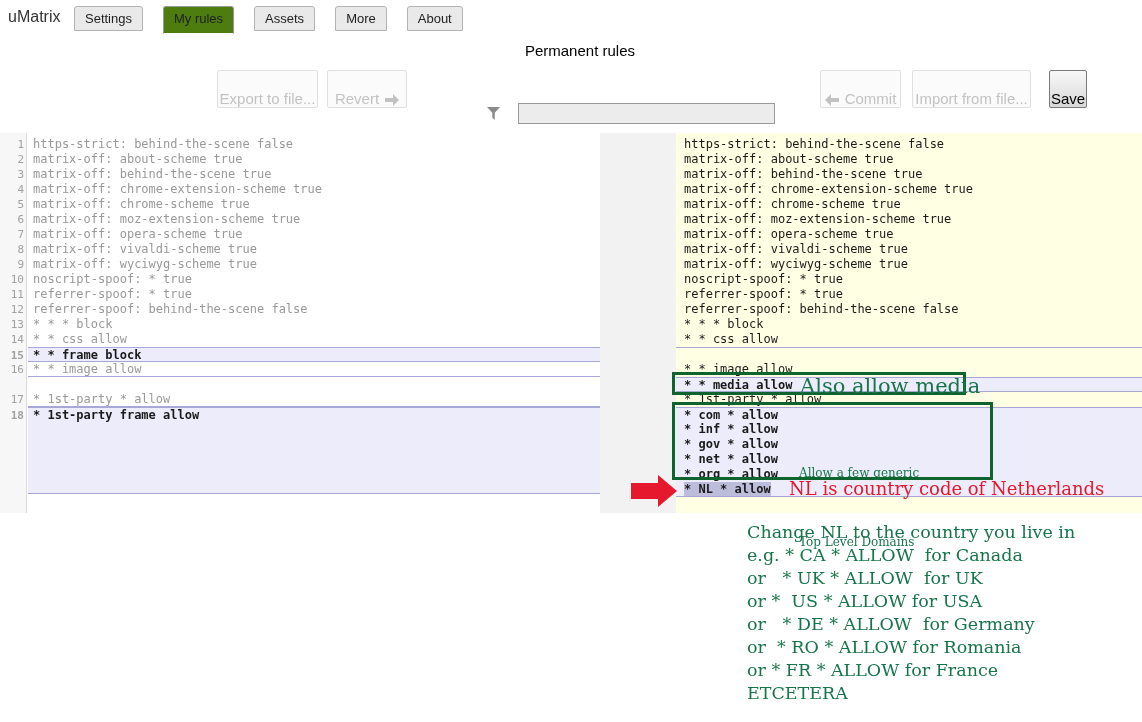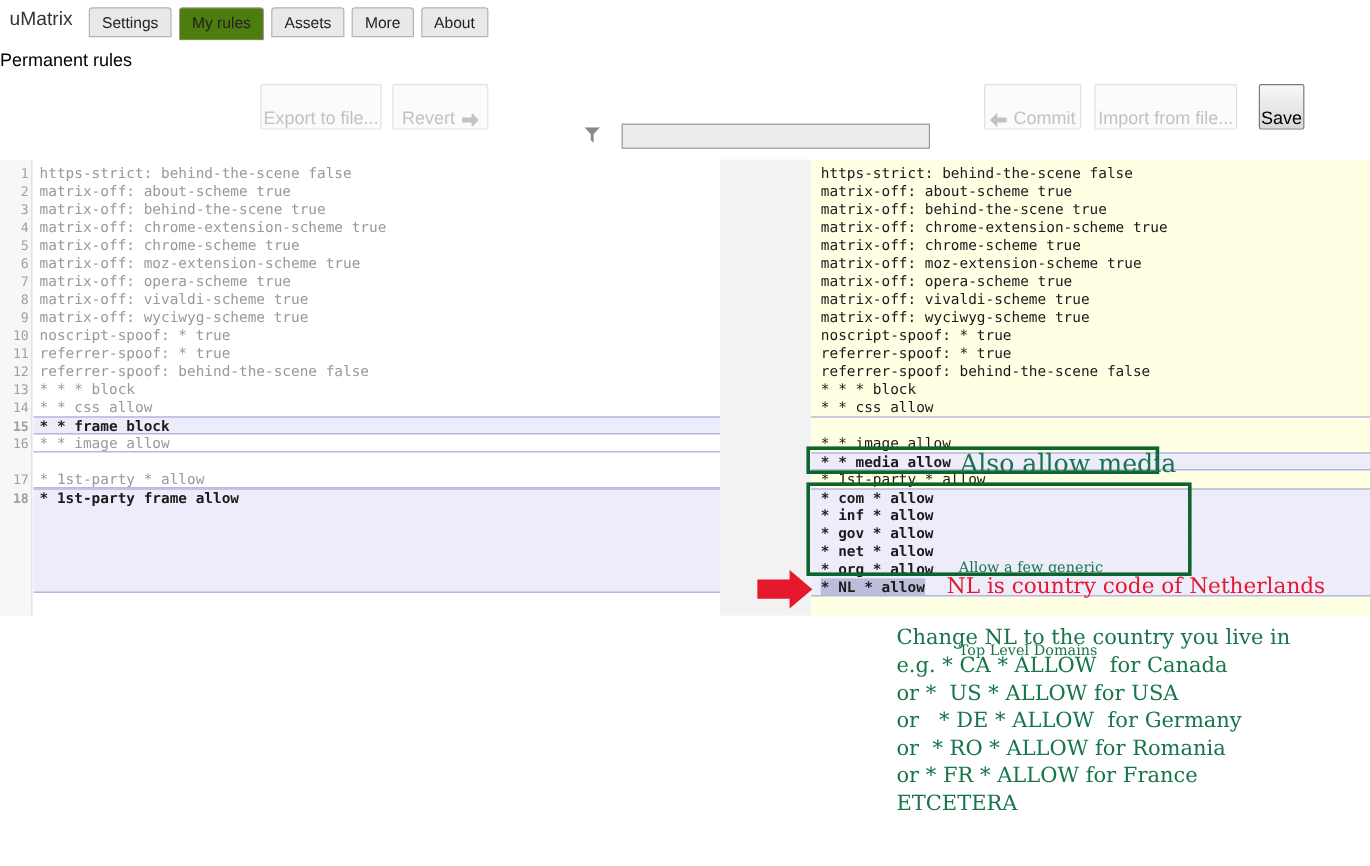--- a/index.html
+++ b/index.html
@@ -7,28 +7,28 @@
     --green-border:#0e642f; --green-text:#17754a; --red:#e6182e;
   }
   *{margin:0;padding:0;box-sizing:border-box}
   body{background:#fff}
   .page{position:relative;width:1142px;height:722px;background:#fff;overflow:hidden;
         font-family:"Liberation Sans",sans-serif;color:#222}
 
   
   .app-title{position:absolute;left:8px;top:8px;font-size:16px;color:#333}
   .tab-bar{position:absolute;left:74px;top:6px;height:28px;white-space:nowrap}
-  .tab{display:inline-block;vertical-align:top;padding:4px 10px;margin-right:6px;
+  .tab{display:inline-block;vertical-align:top;padding:4px 10px;margin-right:20px;
        background:#e9e9e9;border:1px solid #b3b3b3;border-radius:3px 3px 0 0;
        font-size:13px;color:#222;cursor:default}
   .tab.active{background:#4d7c0f;border-color:#999;border-bottom-color:#fff;padding-bottom:7px}
 
   
   .heading{position:absolute;top:42px;font-size:15px;color:#000}
-  .heading.perm{left:0;width:635px;text-align:left}
+  .heading.perm{left:0;width:635px;text-align:right}
   .heading.temp{left:785px;width:357px;text-align:center}
 
   
   .btn{position:absolute;top:70px;height:38px;font-size:15px;border-radius:2px;
        display:flex;align-items:flex-end;justify-content:center;gap:6px;
        font-family:"Liberation Sans",sans-serif;cursor:default}
   .btn.disabled{background:#fbfbfb;border:1px solid #e0e0e0;color:#c2c2c2}
   .btn.enabled{background:linear-gradient(#f8f8f8,#d8d8d8);border:1px solid #7a7a7a;color:#000}
   .arrow-svg{display:block}
   .arrow-svg.flip{transform:scaleX(-1)}
@@ -179,15 +179,15 @@
       </svg>
   </span>
   <div class="gbox one"></div>
   <div class="gbox two"></div>
   <div class="ann also">Also allow media</div>
   <div class="ann tld">
     <div>Allow a few generic</div>
     <div>Top Level Domains</div>
   </div>
   <div class="ann nl">NL is country code of Netherlands</div>
-  <div class="ann bottom"><div>Change NL to the country you live in</div><div>e.g. * CA * ALLOW  for Canada</div><div>or *  US * ALLOW for USA</div><div>or   * DE * ALLOW  for Germany</div><div>or  * RO * ALLOW for Romania</div><div>or * FR * ALLOW for France</div><div>ETCETERA</div></div>
+  <div class="ann bottom"><div>Change NL to the country you live in</div><div>e.g. * CA * ALLOW  for Canada</div><div>or   * UK * ALLOW  for UK</div><div>or *  US * ALLOW for USA</div><div>or   * DE * ALLOW  for Germany</div><div>or  * RO * ALLOW for Romania</div><div>or * FR * ALLOW for France</div><div>ETCETERA</div></div>
 
 </div>
 
 </body></html>

